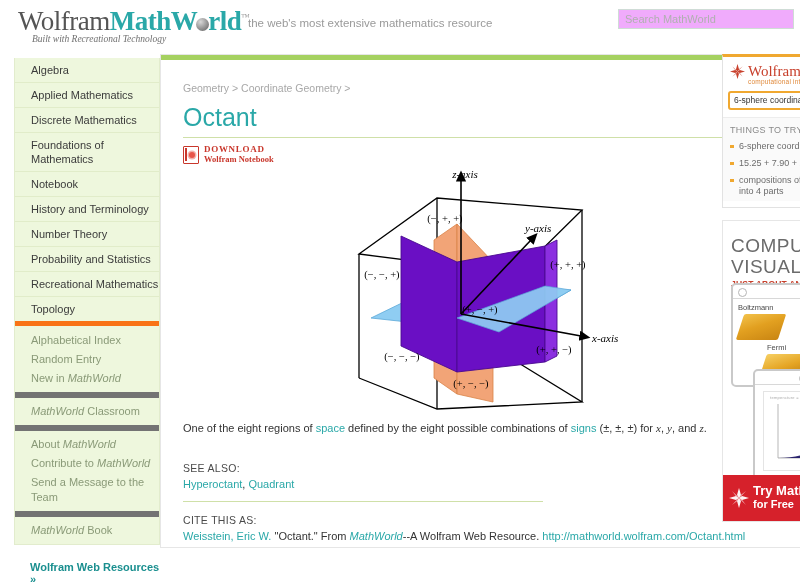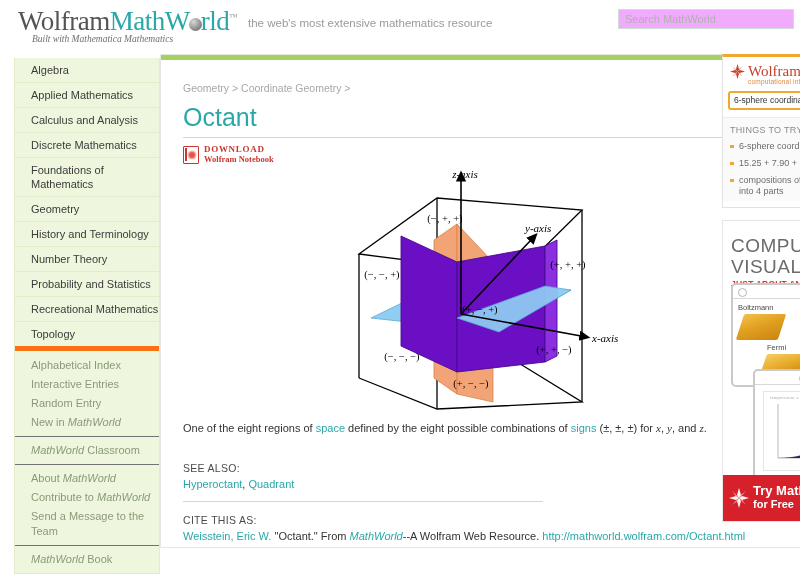--- a/index.html
+++ b/index.html
@@ -9,40 +9,40 @@
     background:#ffffff;
     font-family:"Liberation Sans", sans-serif;
     font-size:11px;color:#333;
     position:relative;
   }
   
   .header{position:absolute;left:0;top:0;width:800px;height:48px;background:#fff;}
   .logo{position:absolute;left:18px;top:2px;}
   .logo-line1{font-family:"Liberation Serif", serif;font-size:27px;letter-spacing:-0.5px;white-space:nowrap;line-height:30px;}
   .logo-wolfram{color:#555;font-weight:normal;}
-  .logo-math{color:#2aa8a8;font-weight:normal;}
+  .logo-math{color:#2aa8a8;font-weight:bold;}
   .logo-tm{font-size:9px;color:#999;vertical-align:super;}
   .logo-orb{display:inline-block;width:13px;height:13px;border-radius:50%;
      background:radial-gradient(circle at 35% 30%,#d8d8d8,#8d8d8d 60%,#5c5c5c);
      vertical-align:-1px;margin:0 -1px;position:relative;}
   .logo-line2{font-family:"Liberation Serif", serif;font-style:italic;font-size:9.5px;color:#6f6f6f;margin-top:-2px;padding-left:14px;}
   .tagline{position:absolute;left:248px;top:17px;font-size:11.5px;color:#9a9a9a;white-space:nowrap;}
   .search-box{position:absolute;left:618px;top:9px;width:176px;height:20px;
      background:#f0abfc;border:1px solid #cfdcd6;box-sizing:border-box;}
   .search-box input{width:100%;height:100%;border:0;outline:0;background:transparent;
      font-family:"Liberation Sans", sans-serif;font-size:11px;color:#555;padding:0 6px;box-sizing:border-box;}
   .search-box input::placeholder{color:#b0b0b0;}
 
   
   .sidebar{position:absolute;left:14px;top:58px;width:146px;}
   .nav-block{background:#eef7dd;border:1px solid #e2eccd;border-top:0;}
   .nav-item{padding:5px 0 5px 16px;font-size:11px;color:#3b3b3b;border-top:1px solid #e1ecc9;line-height:14px;cursor:pointer;}
   .nav-item:first-child{border-top:0;}
   .nav-sub{padding:2px 0 2px 16px;font-size:11px;color:#8a9a78;line-height:15px;cursor:pointer;}
-  .nav-group{border-top:1px solid #737373;padding:4px 0;}
+  .nav-group{border-top:6px solid #737373;padding:4px 0;}
   .nav-group.first{border-top:5px solid #f97316;padding-top:5px;}
   .ital{font-style:italic;}
   .wwr{margin-top:16px;padding-left:16px;}
   .wwr-title{color:#1a8f8f;font-weight:bold;font-size:11px;margin-bottom:5px;}
 
   
   .content{position:absolute;left:160px;top:54px;width:677px;height:494px;
      background:#fff;border:1px solid #e6e6e6;box-sizing:border-box;}
   .content-topbar{height:5px;background:#a5d160;}
   .breadcrumb{padding:22px 0 0 22px;font-size:10.5px;color:#a8a8a8;}
@@ -114,45 +114,43 @@
   .ad-red-txt2{font-size:11px;color:#fff;font-weight:bold;line-height:13px;white-space:nowrap;}
 </style>
 </head>
 <body>
 
 <div class="header">
   <div class="logo">
     <div class="logo-line1">
       <span class="logo-wolfram">Wolfram</span><span class="logo-math">Math</span><span class="logo-math">W</span><span class="logo-orb"></span><span class="logo-math">rld</span><span class="logo-tm">™</span>
     </div>
-    <div class="logo-line2">Built with Mathematica Mathematics</div>
+    <div class="logo-line2">Built with Recreational Technology</div>
   </div>
   <div class="tagline">the web's most extensive mathematics resource</div>
   <div class="search-box">
     <input type="text" placeholder="Search MathWorld" style="">
   </div>
 </div>
 
 <div class="sidebar">
   <div class="nav-block">
     <div class="nav-item">Algebra</div>
     <div class="nav-item">Applied Mathematics</div>
-    <div class="nav-item">Calculus and Analysis</div>
     <div class="nav-item">Discrete Mathematics</div>
     <div class="nav-item">Foundations of Mathematics</div>
-    <div class="nav-item">Geometry</div>
+    <div class="nav-item">Notebook</div>
     <div class="nav-item">History and Terminology</div>
     <div class="nav-item">Number Theory</div>
     <div class="nav-item">Probability and Statistics</div>
     <div class="nav-item">Recreational Mathematics</div>
     <div class="nav-item">Topology</div>
 
     <div class="nav-group first">
       <div class="nav-sub">Alphabetical Index</div>
-      <div class="nav-sub">Interactive Entries</div>
       <div class="nav-sub">Random Entry</div>
       <div class="nav-sub">New in <span class="ital">MathWorld</span></div>
     </div>
 
     <div class="nav-group">
       <div class="nav-sub"><span class="ital">MathWorld</span> Classroom</div>
     </div>
 
     <div class="nav-group">
       <div class="nav-sub">About <span class="ital">MathWorld</span></div>

